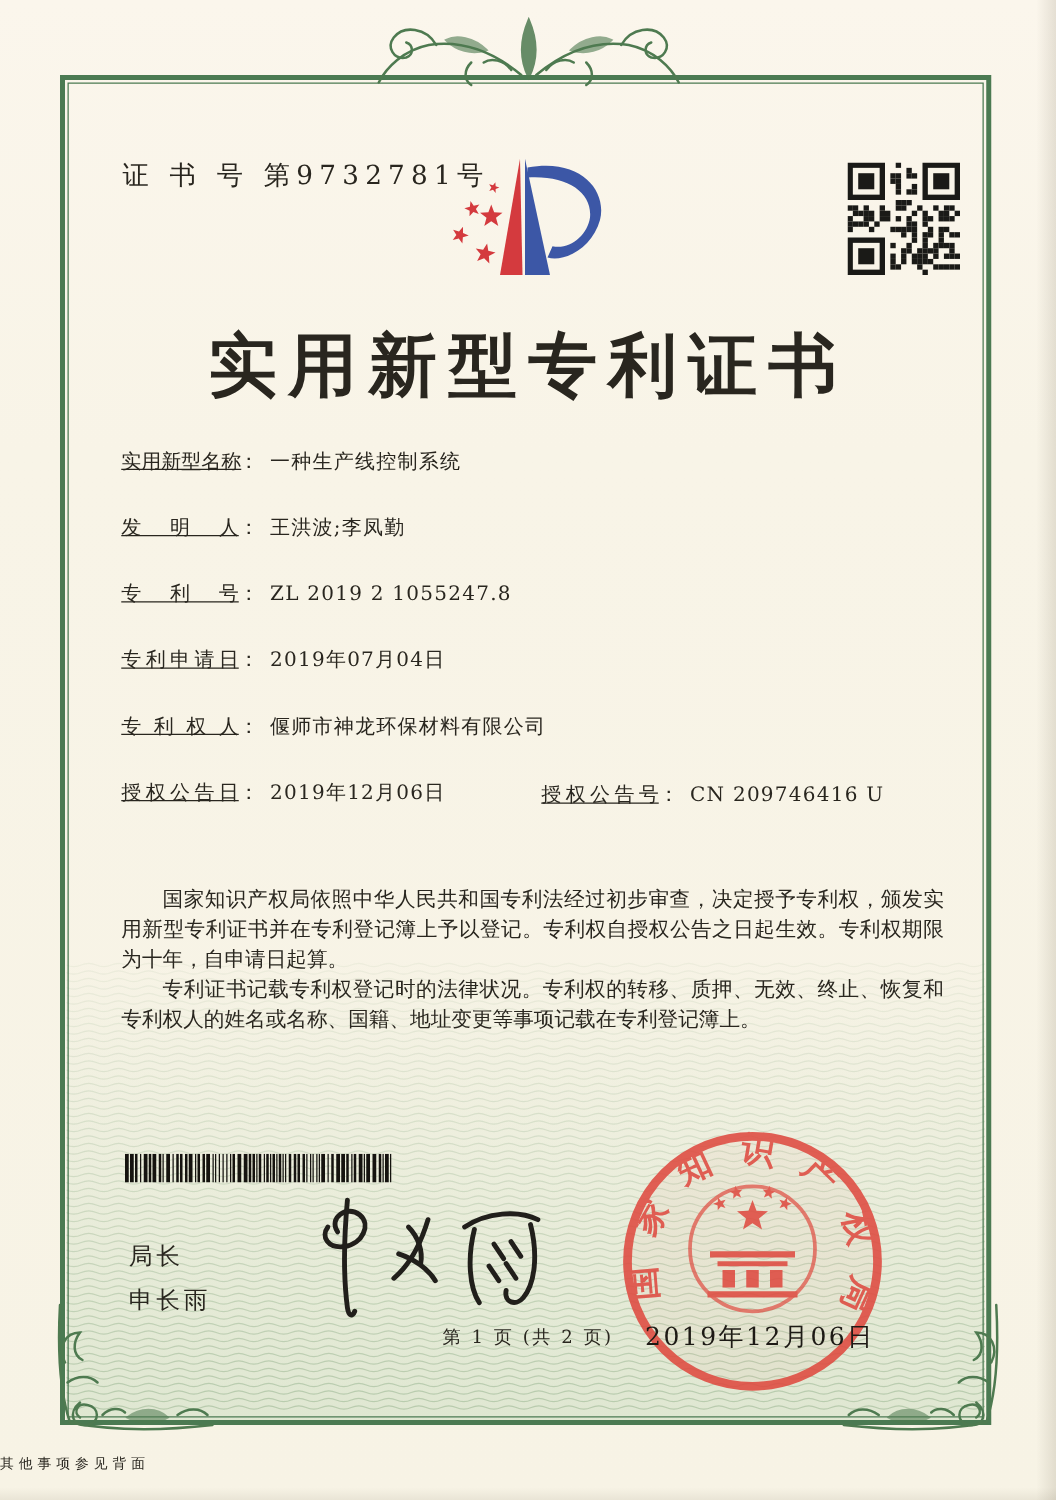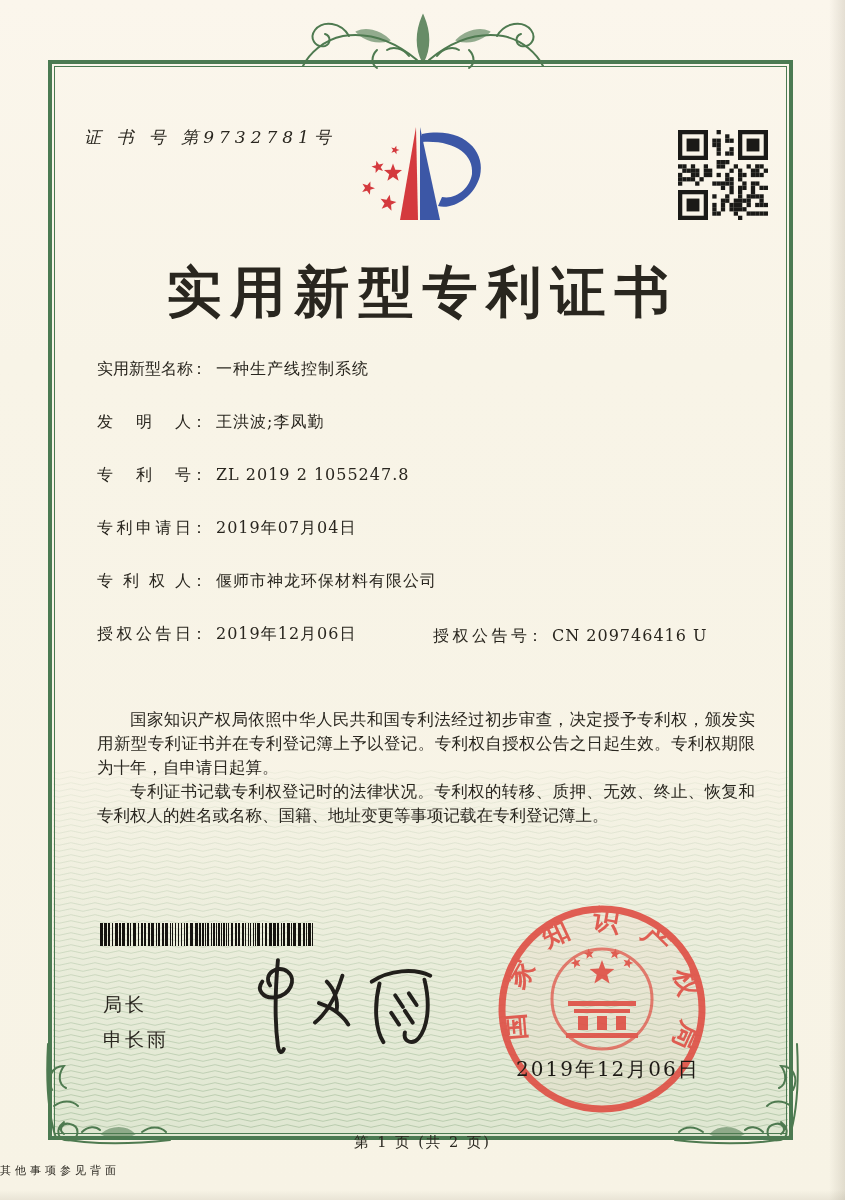--- a/index.html
+++ b/index.html
@@ -10,42 +10,42 @@
   }
   .abs{position:absolute;}
   
   .frame{left:48px;top:60px;width:745px;height:1080px;border:4px solid #4b7a52;box-sizing:border-box;}
   .frame-inner{position:absolute;left:2px;top:2px;right:2px;bottom:2px;border:1px solid #4b7a52;}
   
   .wave-tint{left:53px;top:768px;width:735px;height:368px;
     background:linear-gradient(180deg,rgba(210,226,201,0) 0%,rgba(206,223,196,0.35) 55%,rgba(203,221,193,0.55) 100%);}
   .waves{left:53px;top:768px;}
   
-  .cert-no{left:84px;top:126px;font-size:17px;letter-spacing:5px;white-space:nowrap;font-style:italic;}
+  .cert-no{left:98px;top:126px;font-size:21px;letter-spacing:5px;white-space:nowrap;}
   .logo{left:352px;top:122px;}
   .qr{left:678px;top:130px;}
   .title{left:0;right:0;top:256px;text-align:center;font-size:55px;font-weight:bold;letter-spacing:9px;white-space:nowrap;}
   
   .fields{left:97px;top:360px;width:660px;font-size:16px;}
   .frow{position:relative;height:17px;margin-bottom:36px;white-space:nowrap;line-height:17px;}
-  .lbl{display:inline-block;width:94px;text-align:justify;text-align-last:justify;vertical-align:top;}
+  .lbl{display:inline-block;width:94px;text-align:justify;text-align-last:justify;vertical-align:top;text-decoration:underline;}
   .colon{display:inline-block;vertical-align:top;}
   .val{display:inline-block;margin-left:9px;vertical-align:top;letter-spacing:1px;}
   .g2{position:absolute;left:336px;top:2px;white-space:nowrap;}
   
   .bodytext{left:97px;top:708px;width:658px;font-size:16.5px;line-height:24px;text-align:justify;}
   .bodytext p{margin:0;text-indent:2em;}
   
   .barcode{left:100px;top:923px;}
   .director-title{left:103px;top:992px;font-size:19px;letter-spacing:3px;}
   .director-name{left:103px;top:1027px;font-size:19px;letter-spacing:3px;}
   .signature{left:233px;top:950px;}
   .seal{left:494px;top:901px;}
   .seal-date{left:516px;top:1056px;width:200px;font-size:20px;letter-spacing:2px;white-space:nowrap;color:#1d1a15;}
-  .page-info{left:0;right:0;top:1133px;text-align:center;font-size:14.5px;letter-spacing:2px;}
+  .page-info{left:0;right:0;top:1060px;text-align:center;font-size:14.5px;letter-spacing:2px;}
   .back-note{left:0;right:0;top:1163px;text-align:left;font-size:11px;letter-spacing:4px;}
   
   .ornament-top{left:297px;top:10px;}
   .corner-bl{left:42px;top:1042px;}
   .corner-br{right:42px;top:1042px;transform:scaleX(-1);}
   .shade-r{right:0;top:0;width:16px;height:1200px;background:linear-gradient(90deg,rgba(110,100,80,0) 0%,rgba(110,100,80,0.16) 100%);}
   .shade-b{left:0;bottom:0;width:845px;height:10px;background:linear-gradient(180deg,rgba(110,100,80,0) 0%,rgba(110,100,80,0.10) 100%);}
 </style>
 </head>
 <body>

